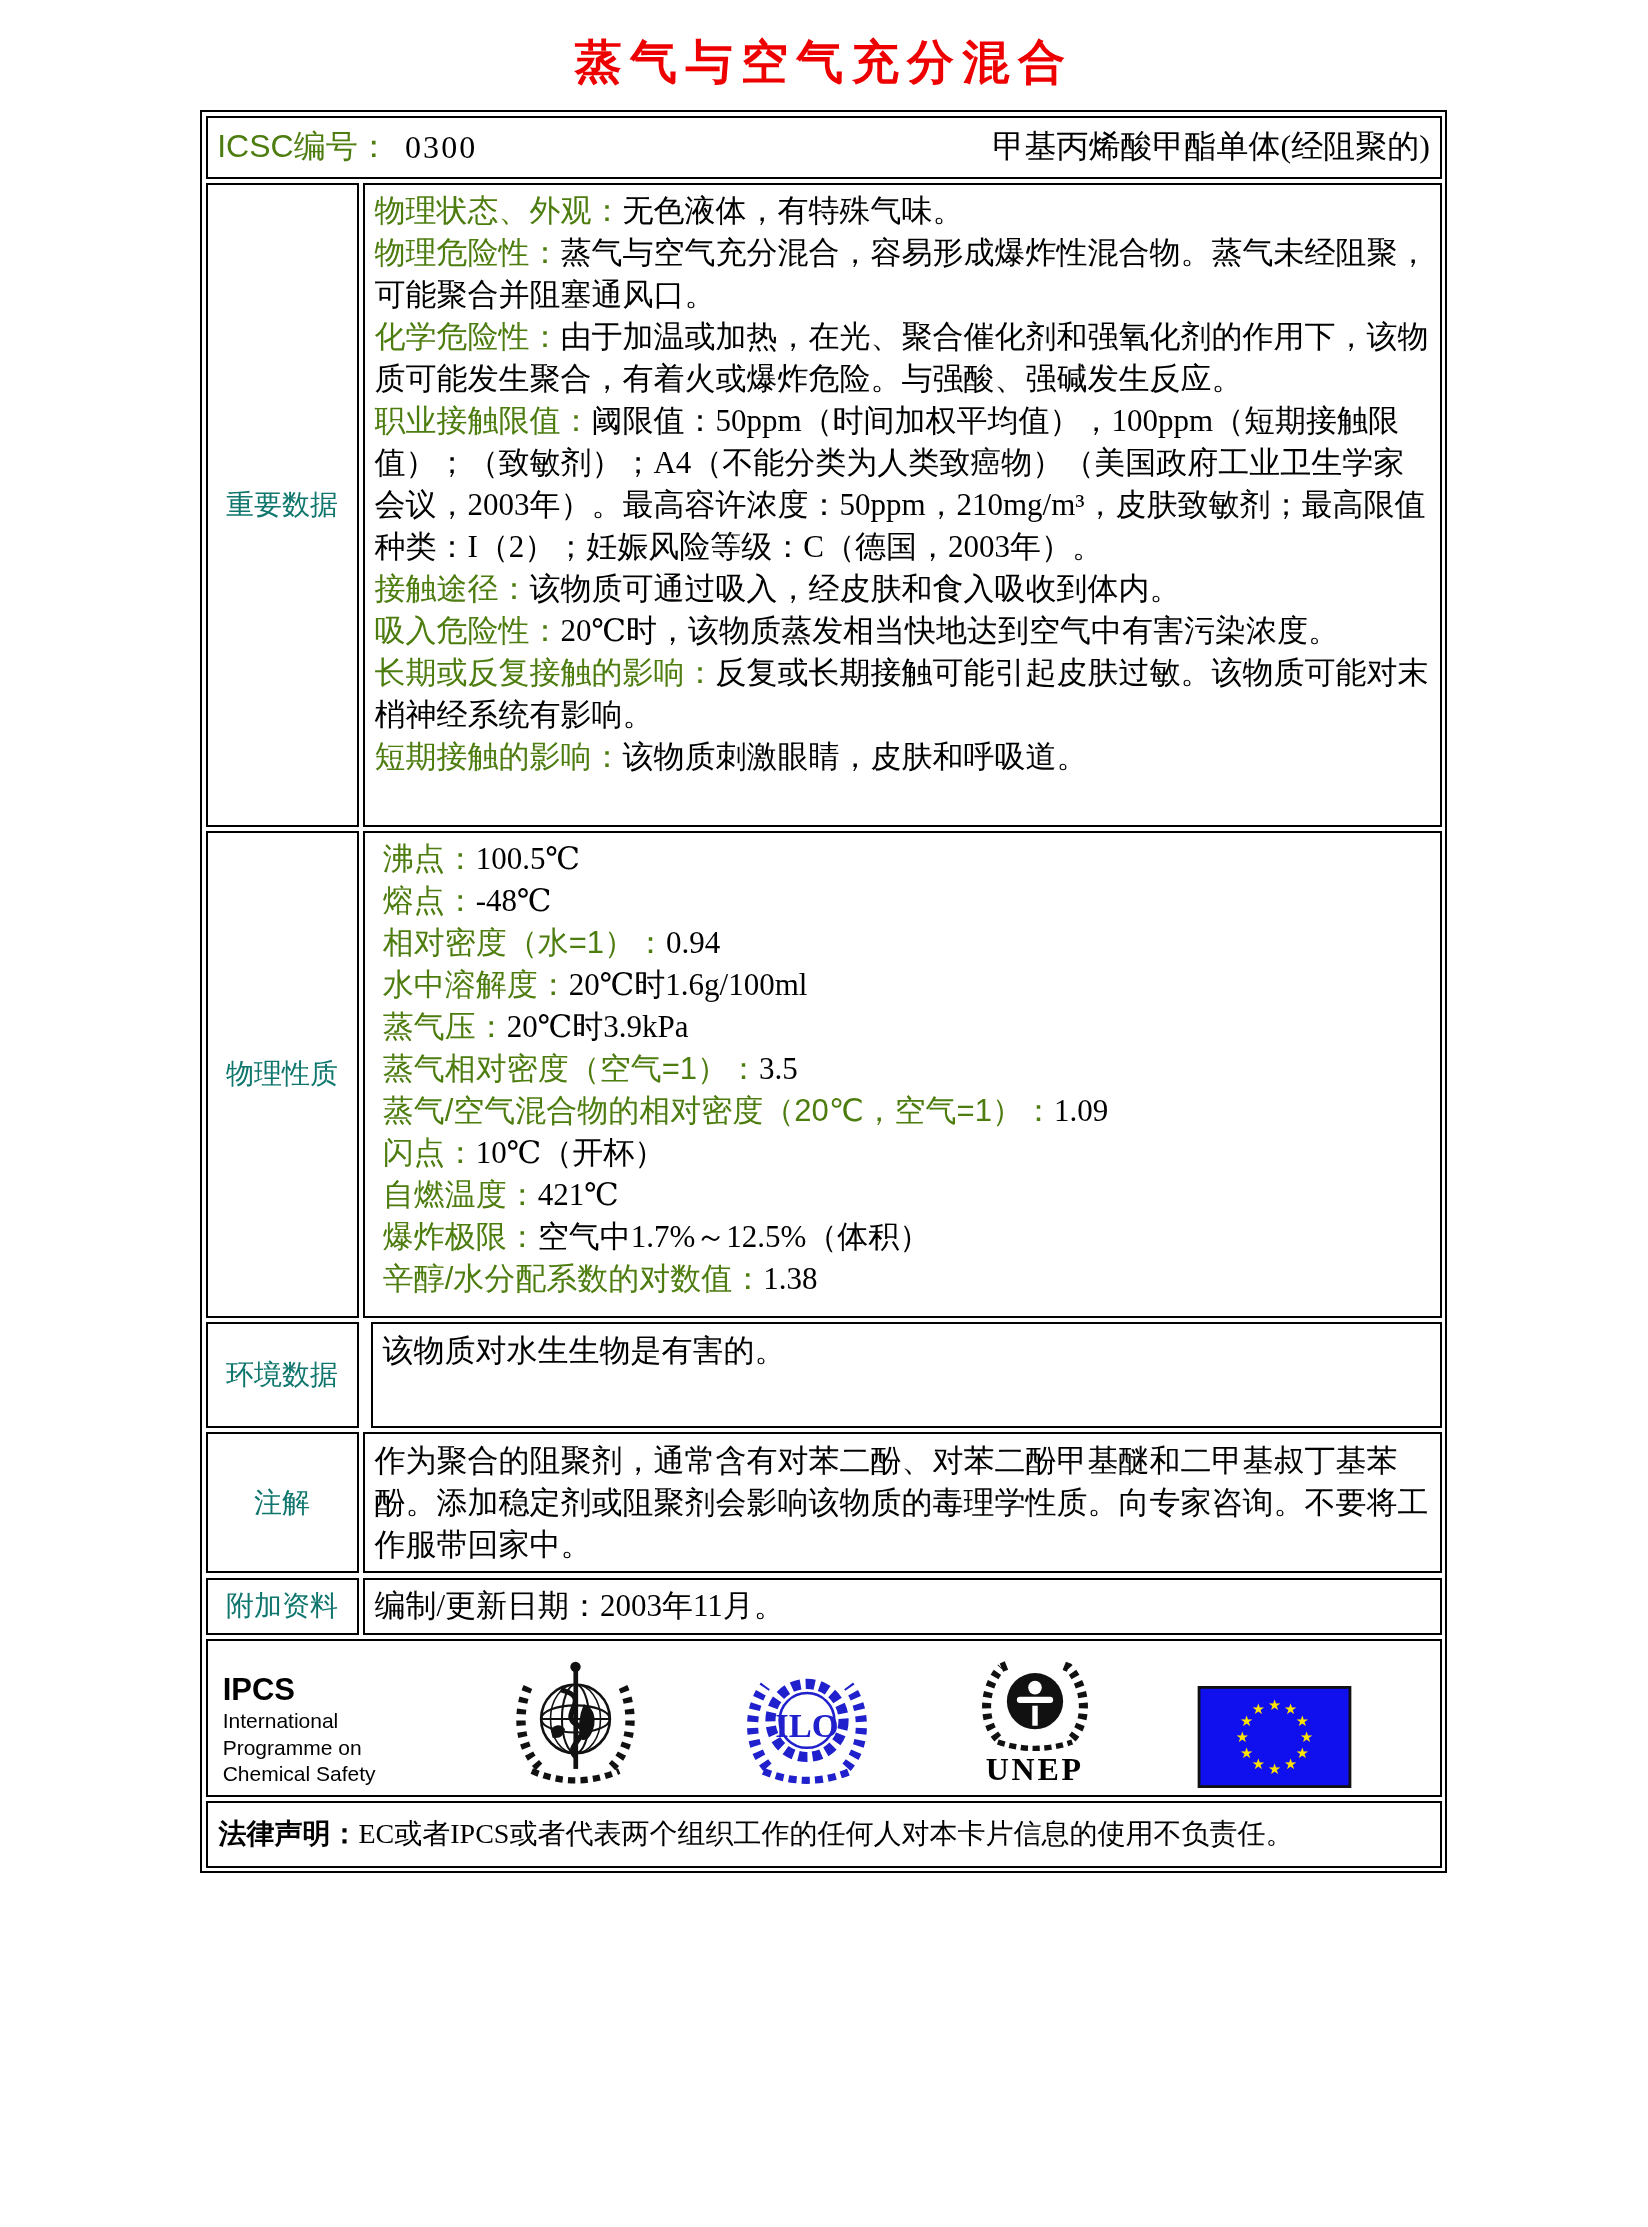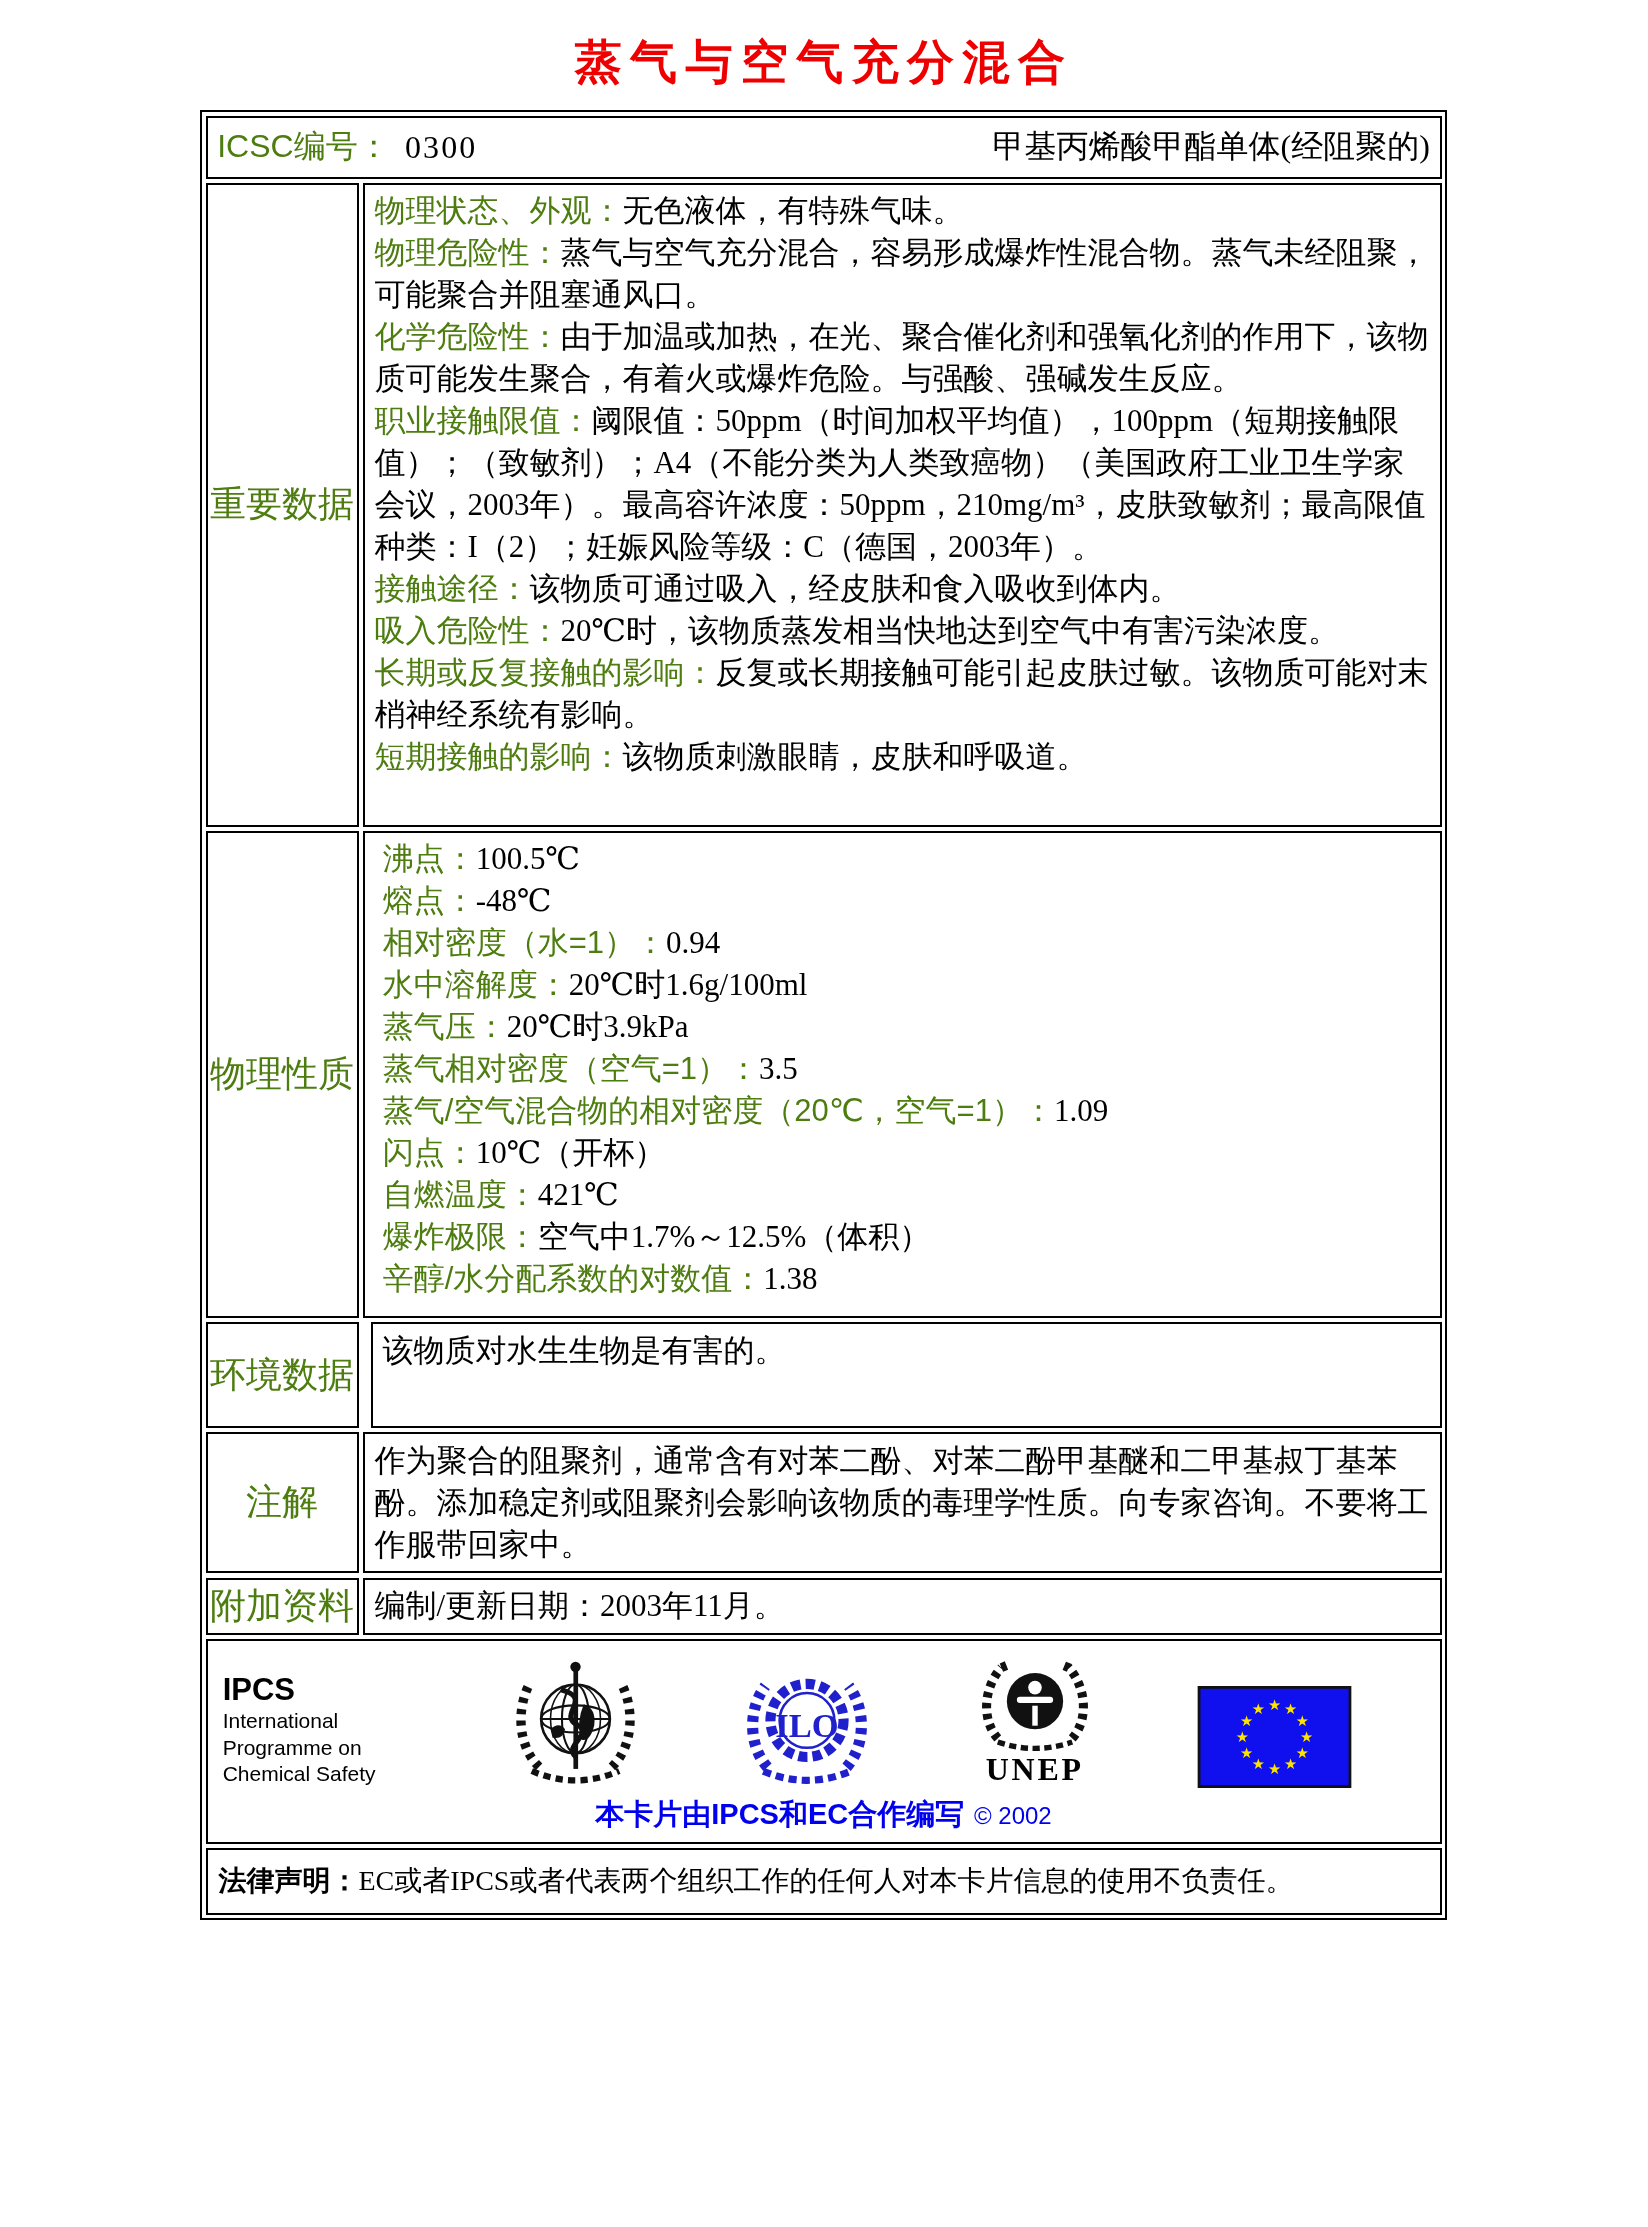--- a/index.html
+++ b/index.html
@@ -15,21 +15,21 @@
   }
   .card {
     position:absolute; left:200px; top:110px; width:1247px;
     border:2.8px solid #000; padding:3.5px; box-sizing:border-box; background:#fff;
   }
   .row { display:flex; gap:4.2px; margin-bottom:4.2px; }
   .row:last-child { margin-bottom:0; }
   .cell { border:2.1px solid #000; box-sizing:border-box; background:#fff; }
   .label-cell {
     flex:0 0 153px; display:flex; align-items:center; justify-content:center;
-    color:#4d7c0f; font-size:36px;
+    color:#0f766e; font-size:28px;
     font-family:"Liberation Sans","DejaVu Sans",sans-serif;
   }
   .content-cell { flex:1; padding:5.6px 9.7px; font-size:31px; line-height:42px; }
   .header-cell {
     flex:1; display:flex; justify-content:space-between; align-items:center;
     height:63px; padding:0 9.7px; font-size:32px;
   }
   .icsc-group { display:flex; align-items:center; }
   .blue-label, .icsc-label {
     color:#4d7c0f; font-family:"Liberation Sans","DejaVu Sans",sans-serif;
@@ -206,23 +206,20 @@
                 <text x="87" y="119">★</text>
               <text x="70" y="103">★</text>
                 <text x="64" y="80">★</text>
               <text x="70" y="57">★</text>
                 <text x="87" y="40">★</text>
             </g>
           </svg>
         </span>
       </div>
 
-      <div class="copyright-line">
-        <span>本卡片由IPCS和EC合作编写</span><span class="copyright-year">© 2002</span>
-      </div>
     </div>
   </div>
 
   <div class="row">
     <div class="cell legal-cell">
       <span class="legal-label">法律声明：</span><span>EC或者IPCS或者代表两个组织工作的任何人对本卡片信息的使用不负责任。</span>
     </div>
   </div>
 
 </div>

